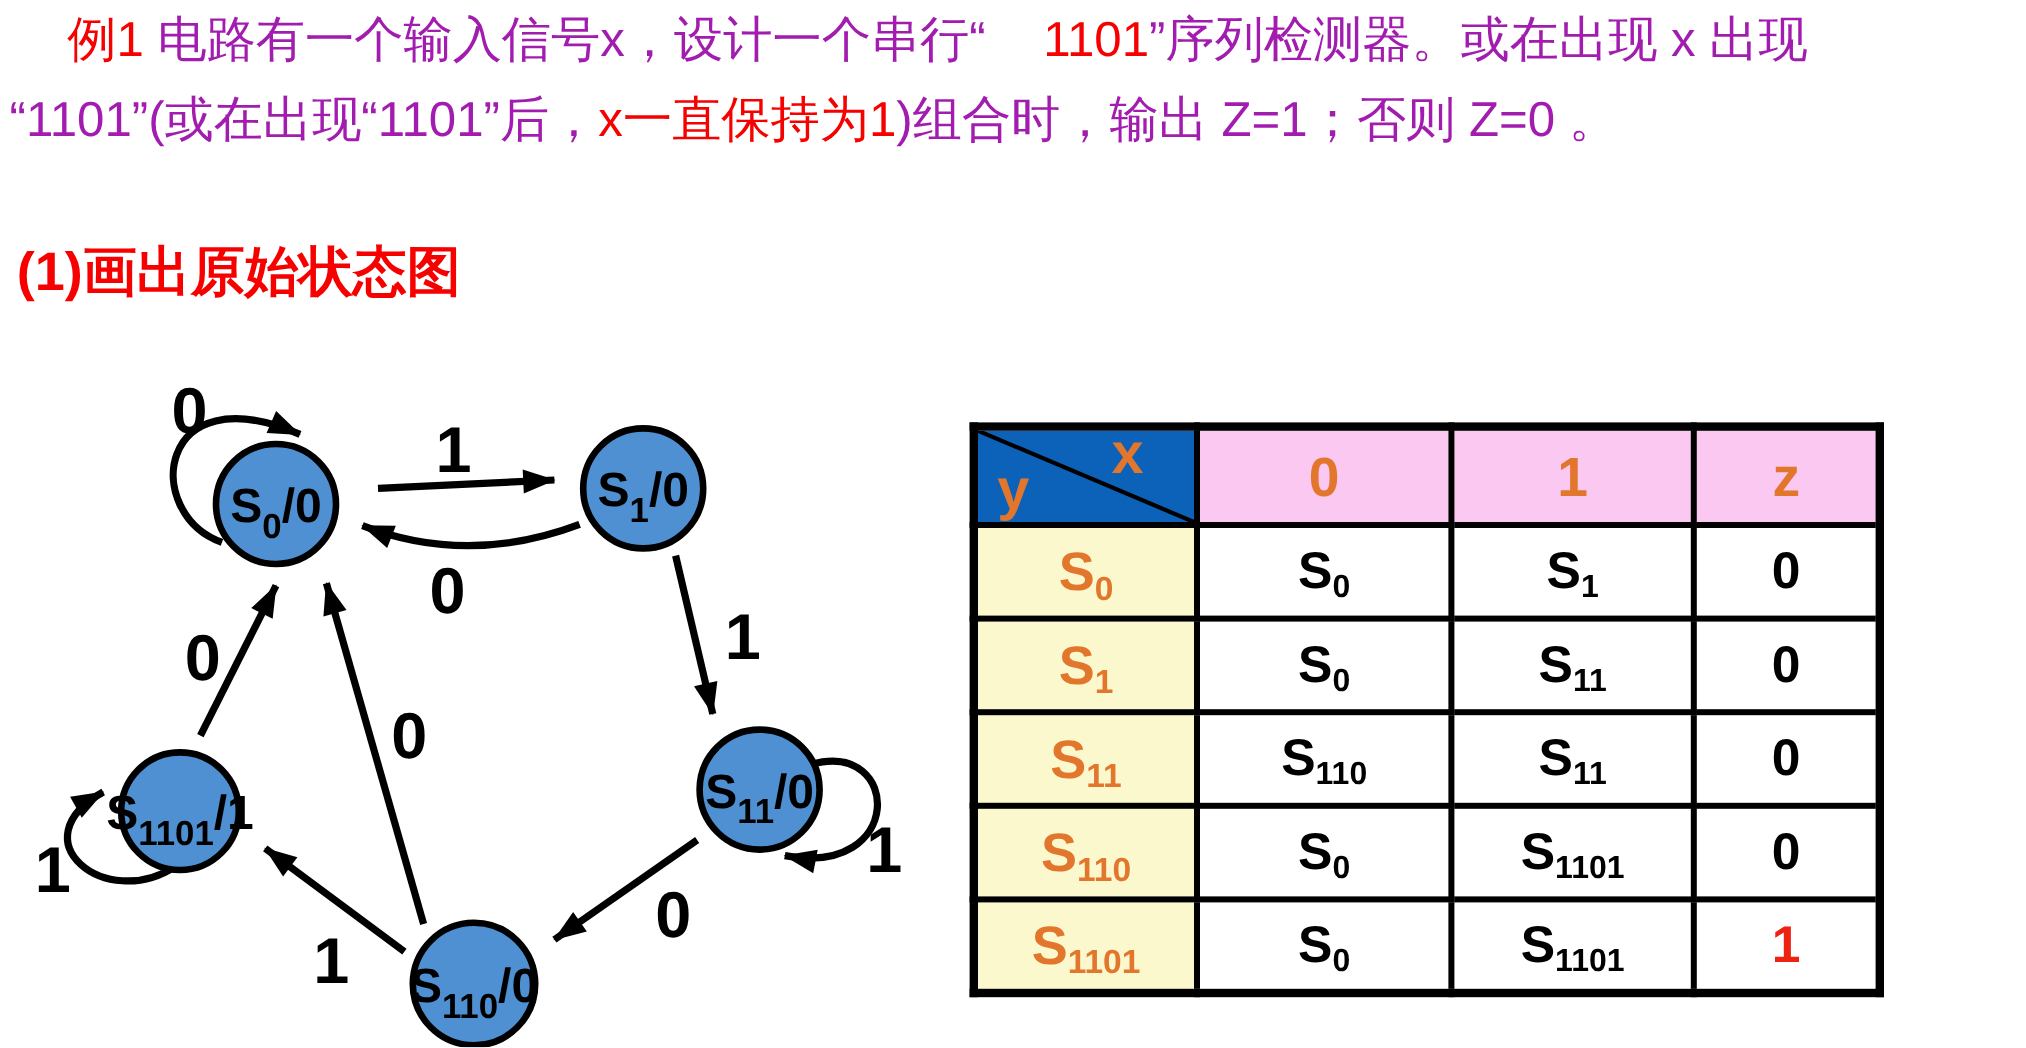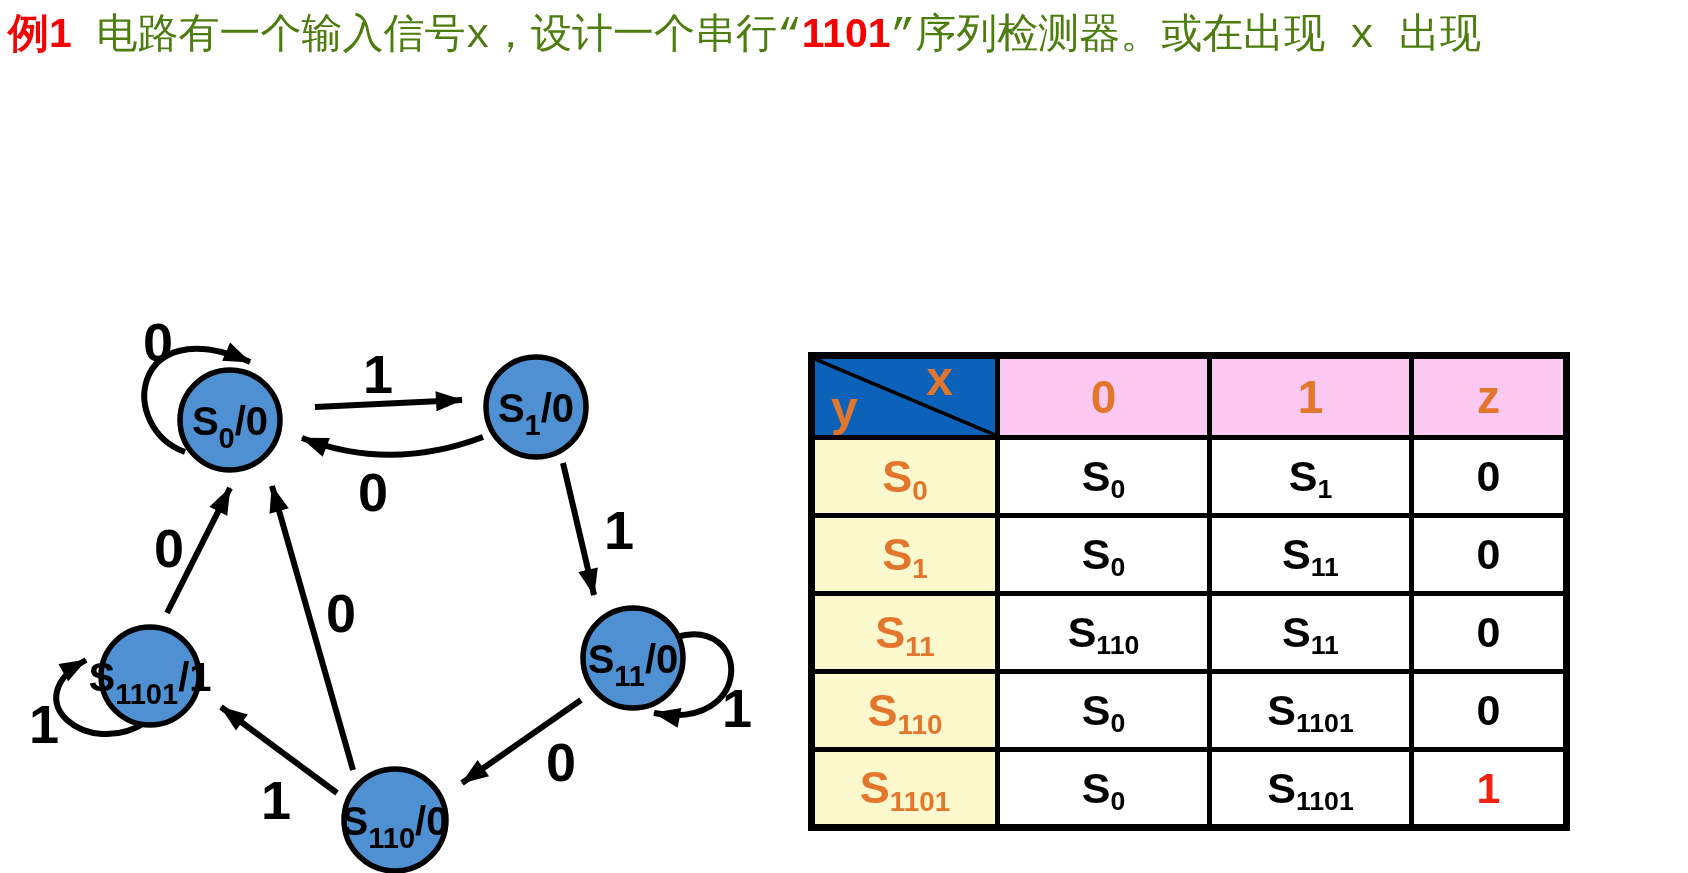--- a/index.html
+++ b/index.html
@@ -5,23 +5,23 @@
   html,body { margin:0; padding:0; background:#fff; }
   #stage {
     position:relative; width:1688px; height:873px; background:#fff;
     font-family:"Liberation Sans","DejaVu Sans",sans-serif; overflow:hidden;
     --node-fill:#4e90d2; --corner-blue:#0c62b8; --header-pink:#fbc8f2;
     --row-yellow:#fcf8cd; --orange:#e2762c; --red:#f60000; --z-red:#ee2211;
   }
   
   #title { position:absolute; left:8px; top:0; font-size:41px; line-height:66px;
            color:#000; white-space:nowrap; }
-  .seg-black { color:#4d7c0f;font-family:Liberation Mono, monospace; }
+  .seg-black { color:#a21caf; }
   .seg-red { color:var(--red); }
-  .seg-redbold { color:var(--red); font-weight:bold; }
+  .seg-redbold { color:var(--red); font-weight:normal;margin-left:48px; }
   
   .sechead { position:absolute; font-size:45px; font-weight:bold; color:var(--red);
              line-height:1.1; white-space:nowrap; }
   #sec1 { left:14px; top:202px; }
   #sec2 { left:876px; top:197px; }
   
   #diagram { position:absolute; left:0; top:280px; width:800px; height:593px; }
   .edge { fill:none; stroke:#000; stroke-width:6; }
   .elabel { font-size:54px; font-weight:bold; text-anchor:middle; fill:#000; }
   .node { stroke:#000; stroke-width:5.5; }
@@ -49,22 +49,24 @@
   td.cell { background:#fff; color:#000; font-weight:bold; font-size:43px; }
   td.cell.zred { color:var(--z-red); }
   #stable sub { font-size:0.62em; vertical-align:-0.28em; line-height:0; }
 </style>
 </head>
 <body>
 
 <div id="stage" style="--node-fill: #4e90d2; --corner-blue: #0c62b8; --header-pink: #fbc8f2; --row-yellow: #fcf8cd; --orange: #e2762c; --red: #f60000; --z-red: #ee2211;">
   <div id="title">
     <div class="tline"><span class="seg-redbold">例1</span><span class="seg-black"> 电路有一个输入信号x，设计一个串行“</span><span class="seg-redbold">1101</span><span class="seg-black">”序列检测器。或在出现 x 出现</span></div>
+    <div class="tline"><span class="seg-black">“1101”(或在出现“1101”后，</span><span class="seg-red">x一直保持为1</span><span class="seg-black">)组合时，输出 Z=1；否则 Z=0 。</span></div>
   </div>
 
+  <div id="sec1" class="sechead">(1)画出原始状态图</div>
 
   <svg id="diagram" viewBox="0 0 800 593">
       <defs>
         <marker id="arh" markerWidth="30" markerHeight="24" refX="27" refY="11" orient="auto" markerUnits="userSpaceOnUse">
           <path d="M1 1 L28 11 L1 21 Z" fill="#000"></path>
         </marker>
       </defs>
       <path class="edge" d="M 185 172 C 118 148, 130 30, 250 82" marker-end="url(#arh)"></path>
       <text class="elabel" x="158" y="81">0</text>
       <path class="edge" d="M 315 127 L 462 120" marker-end="url(#arh)"></path>

